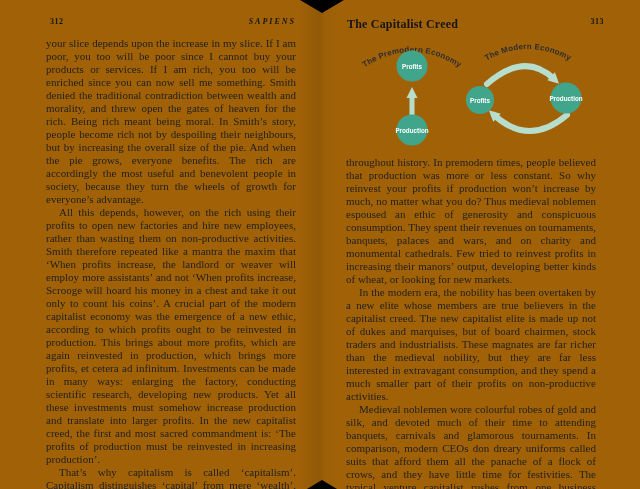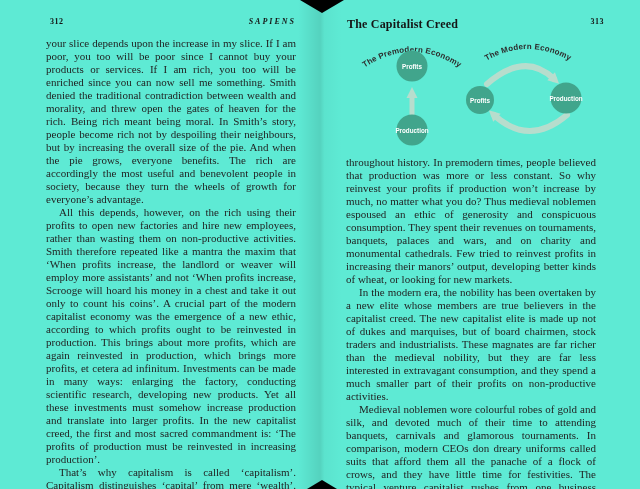--- a/index.html
+++ b/index.html
@@ -1,19 +1,19 @@
 <!DOCTYPE html>
 <html lang="en"><head>
 <meta charset="utf-8">
 <style>
   html,body{margin:0;padding:0;background:#ffffff;}
   body{width:640px;height:489px;overflow:hidden;position:relative;
        font-family:"Liberation Serif",serif;color:#1d1d1d;}
   .spread{position:absolute;inset:0;}
-  .page{position:absolute;top:0;width:320px;height:489px;background:#5eead4;}
+  .page{position:absolute;top:0;width:320px;height:489px;background:#a16207;}
   .page.left{left:0;}
   .page.right{left:320px;}
 
   
   .runhead{position:absolute;top:17px;font-size:8px;font-weight:bold;color:#151515;}
   .folio-left{left:50px;letter-spacing:.5px;}
   .head-left{right:24px;letter-spacing:2px;font-style:italic;}
   .head-right{left:27px;letter-spacing:.2px;font-size:12px;}
   .folio-right{right:36px;letter-spacing:.5px;}
 

